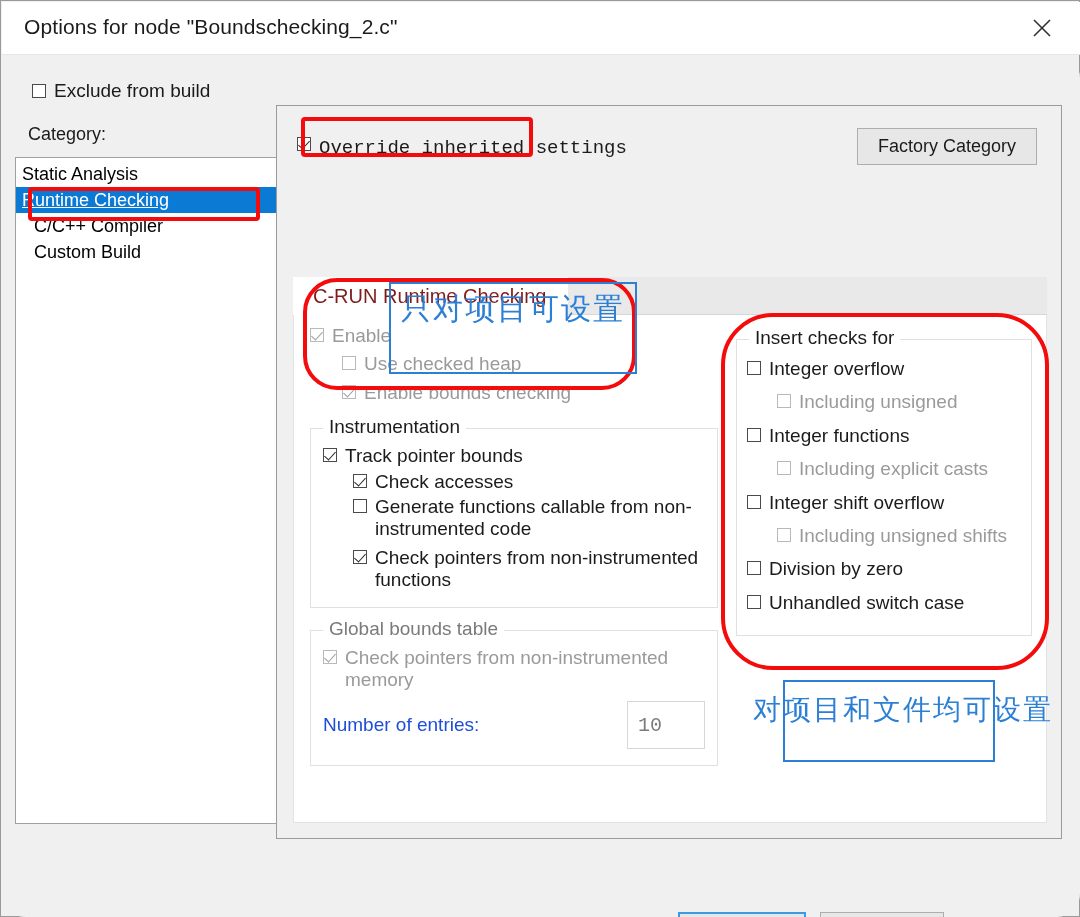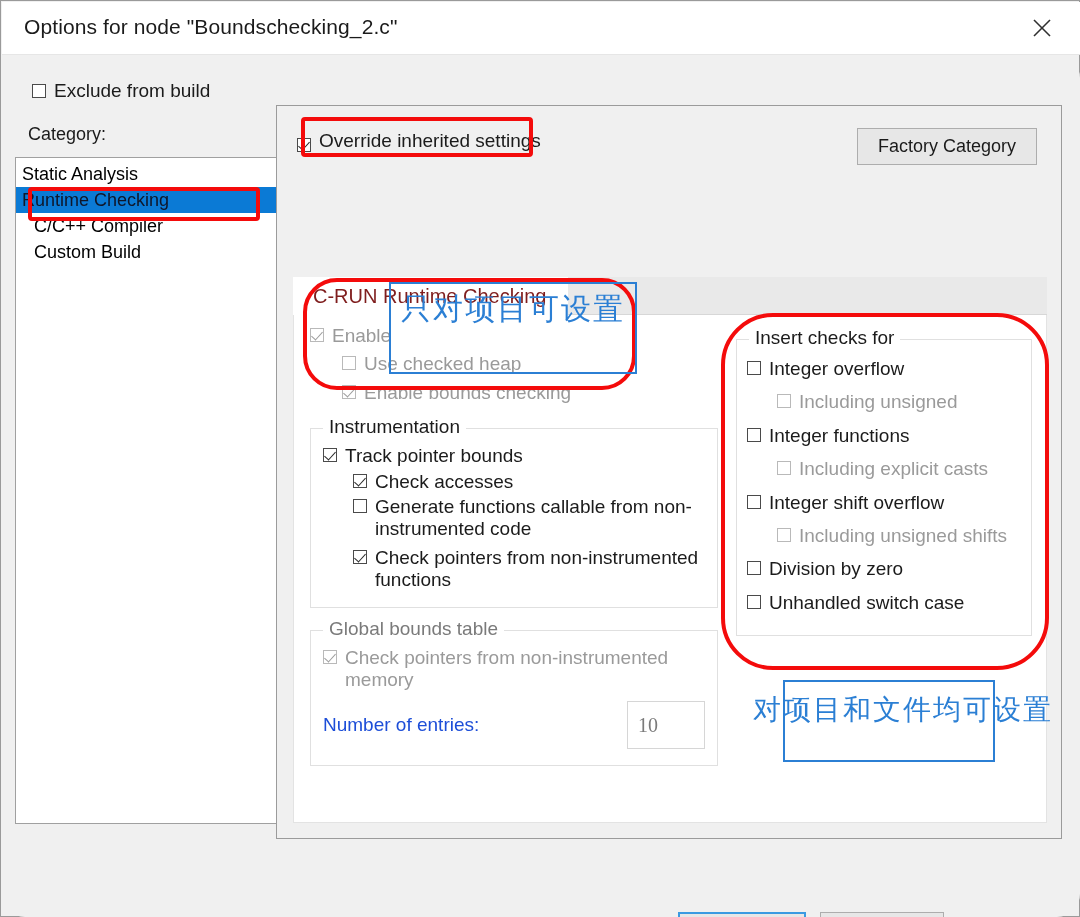--- a/index.html
+++ b/index.html
@@ -80,37 +80,39 @@
     height: 26px;
     line-height: 26px;
     padding-left: 6px;
     font-size: 18px;
     color: #000000;
     white-space: nowrap;
   }
   .catitem.indent { padding-left: 18px; }
   .catitem.selected {
     background: #0b7ad5;
-    color: #0f172a;
+    color: #ffffff;
+    text-decoration: underline;
   }
 
   
   .rightpanel {
     position: absolute;
     left: 274px; top: 50px;
     width: 786px; height: 734px;
     background: #f0f0f0;
     border: 1px solid #9b9b9b;
   }
   .override-row {
     position: absolute;
-    left: 20px; top: 24px;
-    display: flex; align-items: flex-end;
+    left: 20px; top: 31px;
+    display: flex; align-items: flex-start;
     font-size: 19px; color: #1b1b1b;
     white-space: nowrap;
+    font-family: Liberation Mono, monospace;
   }
   .factory-btn {
     position: absolute;
     right: 24px; top: 70px;
     width: 180px; height: 37px;
     background: #e7e7e7;
     border: 1px solid #adadad;
     font-size: 18px;
     color: #1b1b1b;
     display: flex; align-items: center; justify-content: center;
@@ -216,21 +218,21 @@
     font-size: 19px;
     color: #1d4ed8;
     flex: 1;
   }
   .entries-input {
     width: 78px; height: 48px;
     border: 1px solid #d6d6d6;
     background: #ffffff;
     color: #7b7b7b;
     font-size: 20px;
-    font-family: Liberation Serif, serif;
+    font-family: Liberation Mono, monospace;
     padding: 0 10px;
     display: flex; align-items: center;
   }
 
   
   .rightcol {
     position: absolute;
     left: 442px; top: 10px;
     width: 296px;
   }

